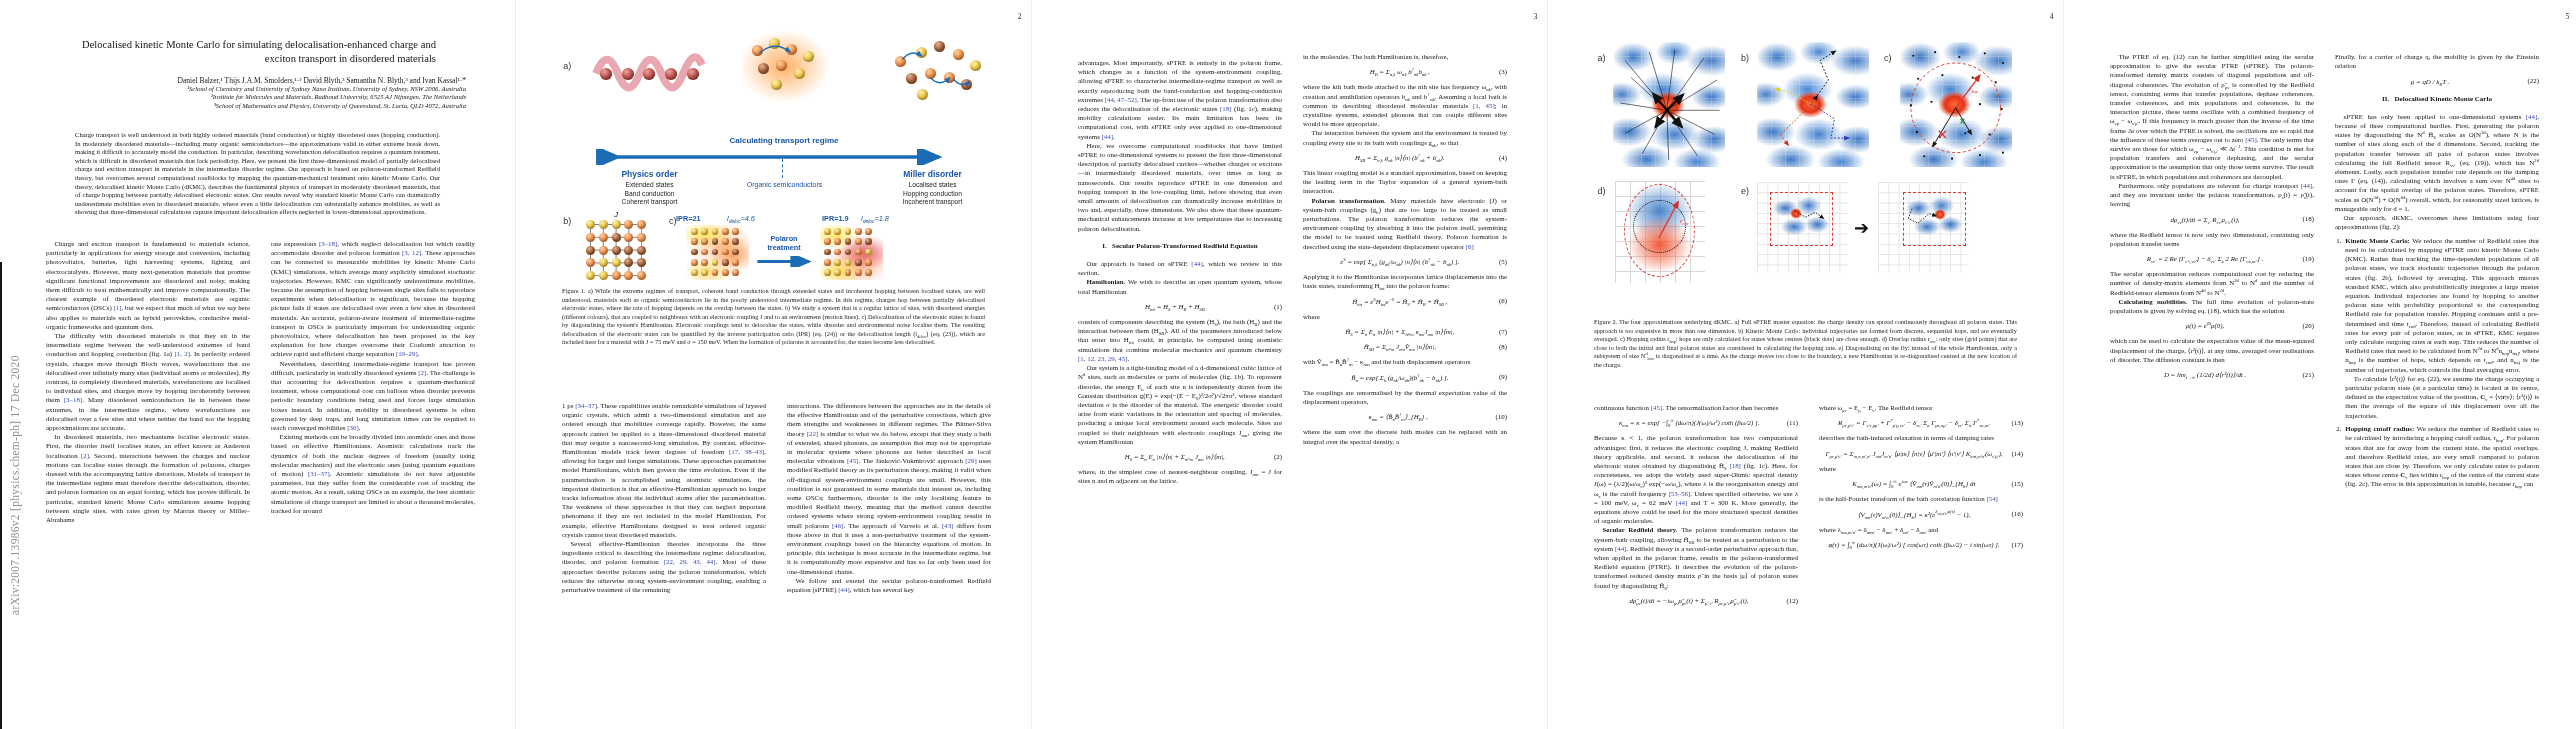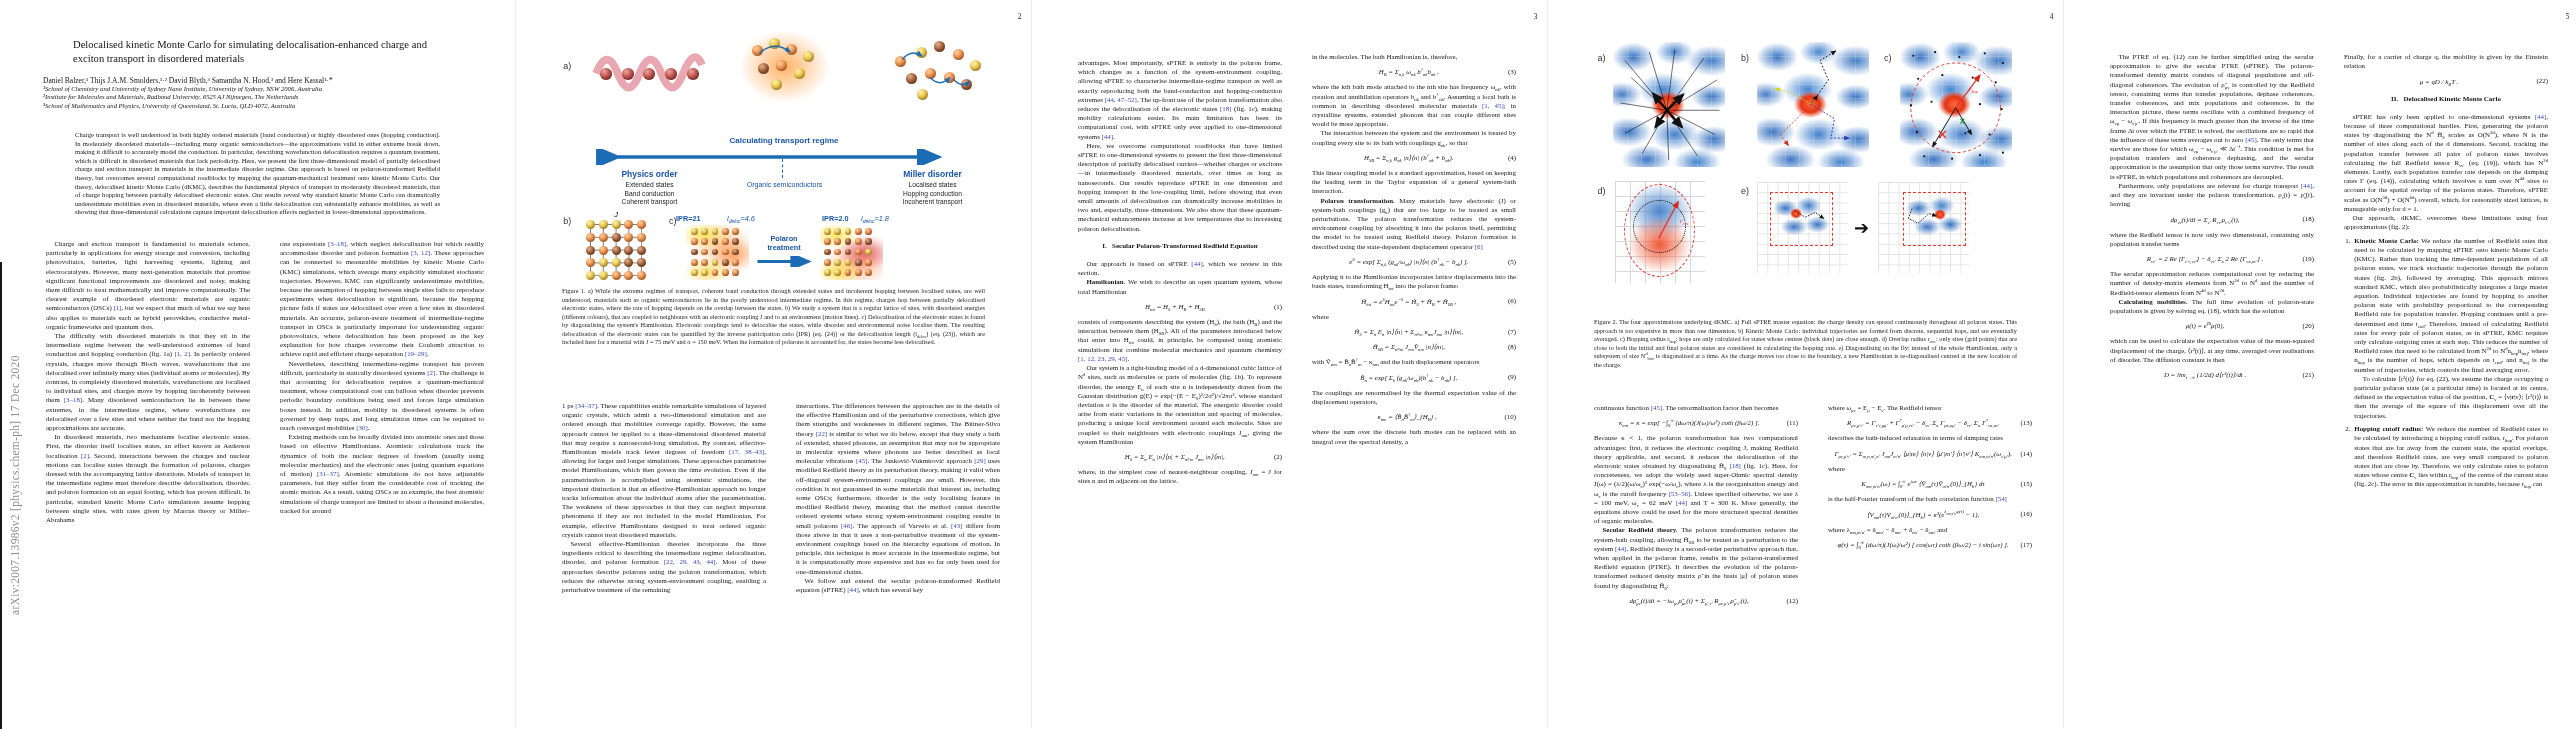--- a/index.html
+++ b/index.html
@@ -3,29 +3,29 @@
 <meta charset="utf-8">
 <style>
   html,body{margin:0;padding:0;}
   body{width:2576px;height:729px;background:#fbfbfb;font-family:"Liberation Serif",serif;color:#151515;display:flex;}
   .page{position:relative;width:515px;height:729px;background:#ffffff;overflow:hidden;flex:0 0 515px;}
   .page+.page{border-left:0.6px solid #ededed;}
   .pagenum{position:absolute;top:12px;right:9.7px;font-size:7.3px;color:#222;}
   .edge-strip{position:absolute;left:0;top:262px;width:1.8px;height:467px;background:#161616;}
   
   .banner{position:absolute;top:615px;left:8.5px;transform:rotate(-90deg);transform-origin:0 0;font-size:11.5px;letter-spacing:0.3px;color:#8f8f8f;white-space:nowrap;}
-  .titlewrap{position:absolute;top:38px;left:43px;right:49px;text-align:left;}
+  .titlewrap{position:absolute;top:38px;left:43px;right:49px;text-align:right;}
   .title{font-size:10.6px;line-height:14px;margin:0 30px;}
   .authors{font-size:7.5px;margin-top:9.7px;}
   .affil{font-style:italic;font-size:6.6px;line-height:8.8px;}
   .affil:first-of-type{margin-top:4.3px;}
   .abstract{position:absolute;top:131px;left:75px;right:75px;font-size:6.6px;line-height:8.6px;text-align:justify;}
   
   .col{position:absolute;width:204px;font-size:6.9px;line-height:9.2px;text-align:justify;overflow:hidden;}
-  .col.cleft{left:46px;} .col.cright{left:280px;}
+  .col.cleft{left:46px;} .col.cright{left:271px;}
   p.para{margin:0;text-indent:8.5px;}
   p.noind{text-indent:0;}
   p.li{text-indent:0;position:relative;padding-left:10.3px;margin-top:4.3px;}
   .li-num{position:absolute;left:1.2px;top:0;}
   p.lip{padding-left:10.3px;}
   .cite{color:#3d4cb0;}
   .sec-h{font-weight:bold;text-align:center;font-size:7px;margin:9px 2.4px 8px 2.4px;text-indent:0;}
   .eq{display:flex;align-items:center;margin:6px 0 6px 0;}
   .eq-body{flex:1;text-align:center;font-style:italic;font-size:6.9px;line-height:9px;}
   .eq-num{font-style:normal;font-size:6.9px;padding-left:2.4px;}
@@ -110,21 +110,21 @@
         <path d="M0,0 L6,2.5 L0,5 z" fill="#2a35b8"></path>
       </marker>
   </defs>
 </svg>
 
 <section class="page">
   <div class="edge-strip"></div>
   <div class="banner">arXiv:2007.13986v2  [physics.chem-ph]  17 Dec 2020</div>
   <div class="titlewrap">
     <div class="title">Delocalised kinetic Monte Carlo for simulating delocalisation-enhanced charge and exciton transport in disordered materials</div>
-    <div class="authors">Daniel Balzer,¹ Thijs J.A.M. Smolders,¹·² David Blyth,³ Samantha N. Hood,³ and Here Kassal¹·*</div>
+    <div class="authors">Daniel Balzer,¹ Thijs J.A.M. Smolders,¹·² David Blyth,³ Samantha N. Blyth,³ and Ivan Kassal¹·*</div>
     <div class="affil">¹School of Chemistry and University of Sydney Nano Institute, University of Sydney, NSW 2006, Australia</div>
     <div class="affil">²Institute for Molecules and Materials, Radboud University, 6525 AJ Nijmegen, The Netherlands</div>
     <div class="affil">³School of Mathematics and Physics, University of Queensland, St. Lucia, QLD 4072, Australia</div>
   </div>
   <div class="abstract">Charge transport is well understood in both highly ordered materials (band conduction) or highly disordered ones (hopping conduction). In moderately disordered materials—including many organic semiconductors—the approximations valid in either extreme break down, making it difficult to accurately model the conduction. In particular, describing wavefunction delocalisation requires a quantum treatment, which is difficult in disordered materials that lack periodicity. Here, we present the first three-dimensional model of partially delocalised charge and exciton transport in materials in the intermediate disorder regime. Our approach is based on polaron-transformed Redfield theory, but overcomes several computational roadblocks by mapping the quantum-mechanical treatment onto kinetic Monte Carlo. Our theory, delocalised kinetic Monte Carlo (dKMC), describes the fundamental physics of transport in moderately disordered materials, that of charge hopping between partially delocalised electronic states. Our results reveal why standard kinetic Monte Carlo can dramatically underestimate mobilities even in disordered materials, where even a little delocalisation can substantially enhance mobilities, as well as showing that three-dimensional calculations capture important delocalisation effects neglected in lower-dimensional approximations.</div>
   <div class="col cleft" style="top:239px;height:468px">
       <p class="para">Charge and exciton transport is fundamental to materials science, particularly in applications for energy storage and conversion, including photovoltaics, batteries, light harvesting systems, lighting and electrocatalysts. However, many next-generation materials that promise significant functional improvements are disordered and noisy, making them difficult to treat mathematically and improve computationally. The clearest example of disordered electronic materials are organic semiconductors (OSCs) <span class="cite">[1]</span>, but we expect that much of what we say here also applies to materials such as hybrid perovskites, conductive metal-organic frameworks and quantum dots.</p>
       <p class="para">The difficulty with disordered materials is that they sit in the intermediate regime between the well-understood extremes of band conduction and hopping conduction (fig. 1a) <span class="cite">[1, 2]</span>. In perfectly ordered crystals, charges move through Bloch waves, wavefunctions that are delocalised over infinitely many sites (individual atoms or molecules). By contrast, in completely disordered materials, wavefunctions are localised to individual sites, and charges move by hopping incoherently between them <span class="cite">[3–18]</span>. Many disordered semiconductors lie in between these extremes, in the intermediate regime, where wavefunctions are delocalised over a few sites and where neither the band nor the hopping approximations are accurate.</p>
       <p class="para">In disordered materials, two mechanisms localise electronic states. First, the disorder itself localises states, an effect known as Anderson localisation <span class="cite">[2]</span>. Second, interactions between the charges and nuclear motions can localise states through the formation of polarons, charges dressed with the accompanying lattice distortions. Models of transport in the intermediate regime must therefore describe delocalisation, disorder, and polaron formation on an equal footing, which has proven difficult. In particular, standard kinetic Monte Carlo simulations assume hopping between single sites, with rates given by Marcus theory or Miller–Abrahams</p>
     </div>
@@ -263,21 +263,21 @@
         <span class="ball ball-y" style="left: 0px; top: 41px; height: 6.7px; width: 6.7px;"></span>
         <span class="ball ball-y" style="left: 10.3px; top: 41px; height: 6.7px; width: 6.7px;"></span>
         <span class="ball ball-o" style="left: 20.7px; top: 41px; height: 6.7px; width: 6.7px;"></span>
         <span class="ball ball-o" style="left: 31px; top: 41px; height: 6.7px; width: 6.7px;"></span>
         <span class="ball ball-o" style="left: 41px; top: 41px; height: 6.7px; width: 6.7px;"></span>
       </div>
     <div class="blue-b" style="position:absolute;left:193px;top:200px;width:58px;text-align:center;font-size:7.3px;line-height:9px">Polaron treatment</div>
     <svg class="panel-svg" style="left:193px;top:222px" width="61" height="11" viewBox="0 0 100 18">
       <line x1="4" y1="9" x2="88" y2="9" stroke="#1b6cb5" stroke-width="5" marker-end="url(#arB)"></line>
     </svg>
-    <div class="blue-b" style="position:absolute;left:260px;top:180px;font-size:7.3px">IPR=2.0</div>
+    <div class="blue-b" style="position:absolute;left:260px;top:180px;font-size:7.3px">IPR=1.9</div>
     <div class="blue-t" style="position:absolute;left:299px;top:180px;font-size:7.3px;font-style:italic">l<sub>deloc</sub>=1.8</div>
     <div class="warm2" style="left:258px;top:191px;width:63px;height:55px"></div>
     <div class="lattice" style="left:262px;top:194px;width:55px;height:49px">
         <span class="ball ball-y" style="left: 0px; top: 0px; height: 6.7px; width: 6.7px;"></span>
         <span class="ball ball-y" style="left: 10.3px; top: 0px; height: 6.7px; width: 6.7px;"></span>
         <span class="ball ball-y" style="left: 20.7px; top: 0px; height: 6.7px; width: 6.7px;"></span>
         <span class="ball ball-o" style="left: 31px; top: 0px; height: 6.7px; width: 6.7px;"></span>
         <span class="ball ball-o" style="left: 41px; top: 0px; height: 6.7px; width: 6.7px;"></span>
         <span class="ball ball-o" style="left: 0px; top: 10.3px; height: 6.7px; width: 6.7px;"></span>
         <span class="ball ball-o" style="left: 10.3px; top: 10.3px; height: 6.7px; width: 6.7px;"></span>

